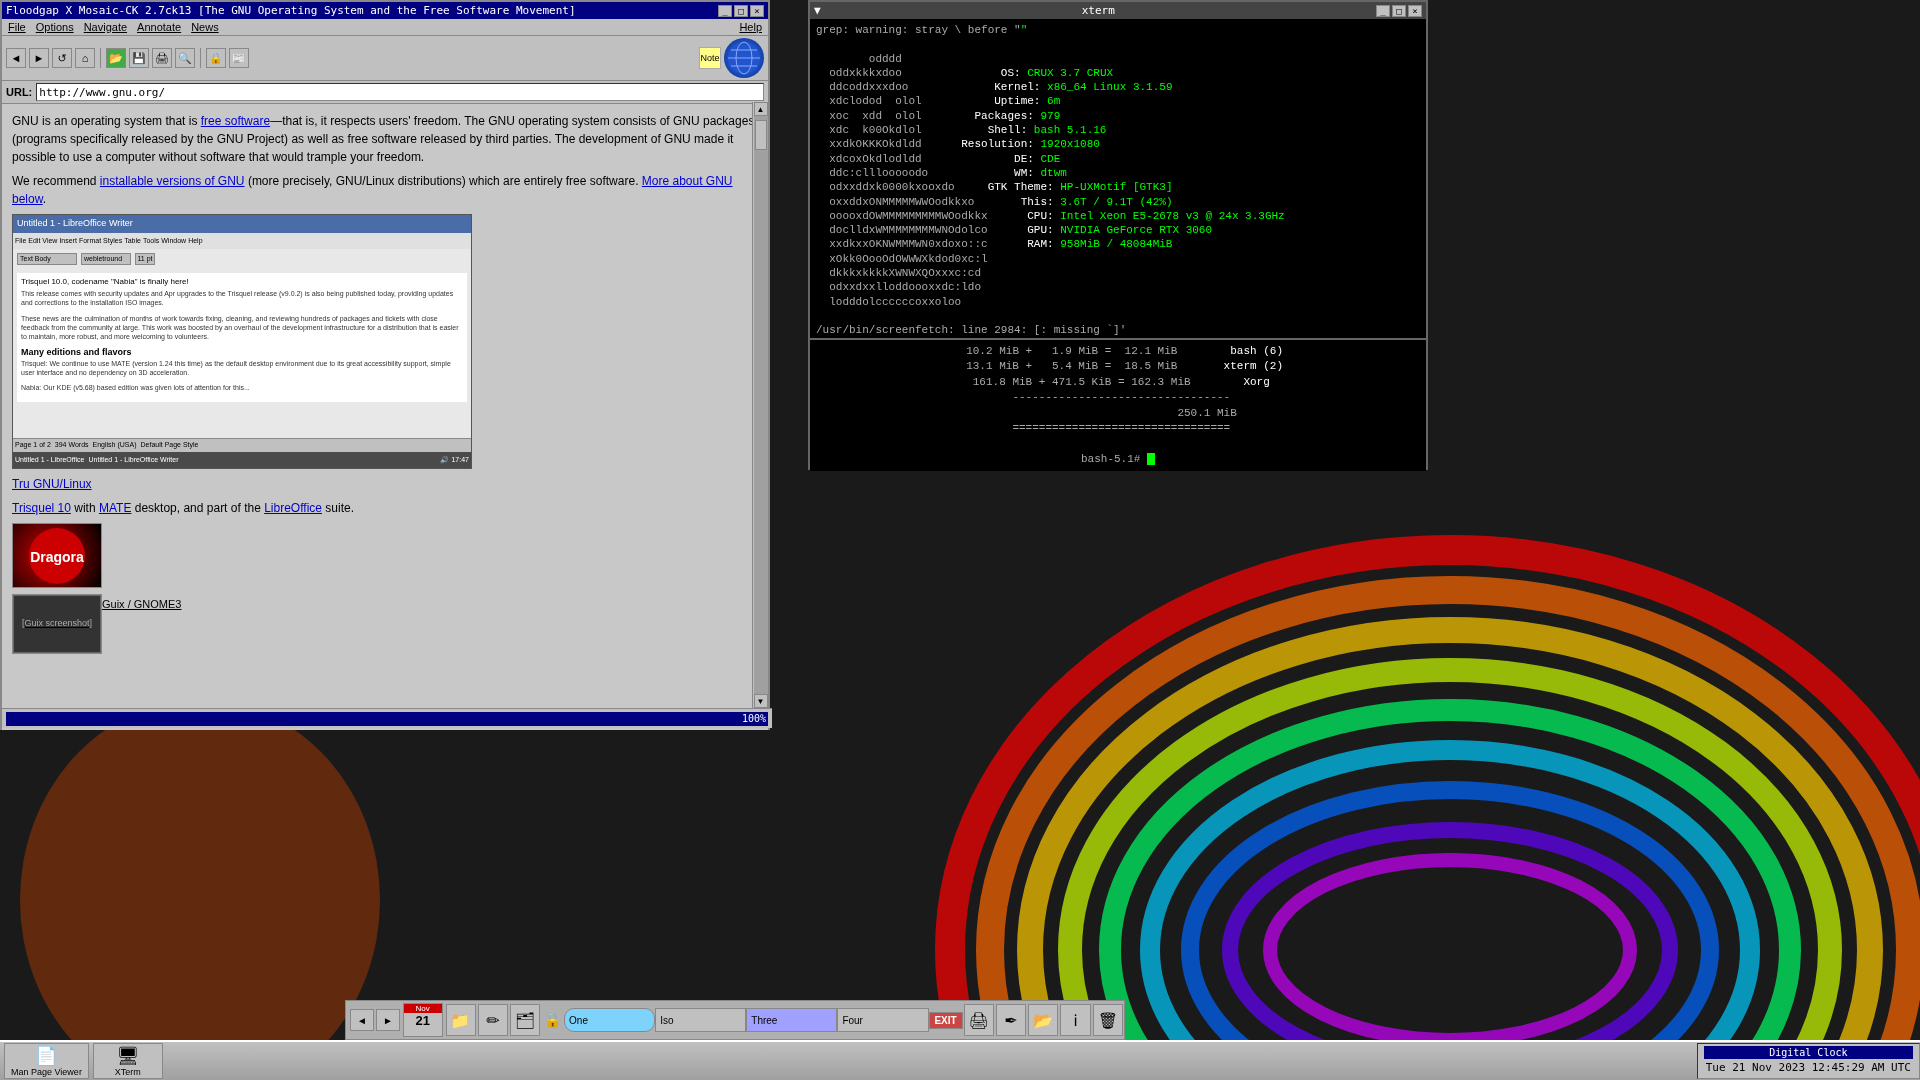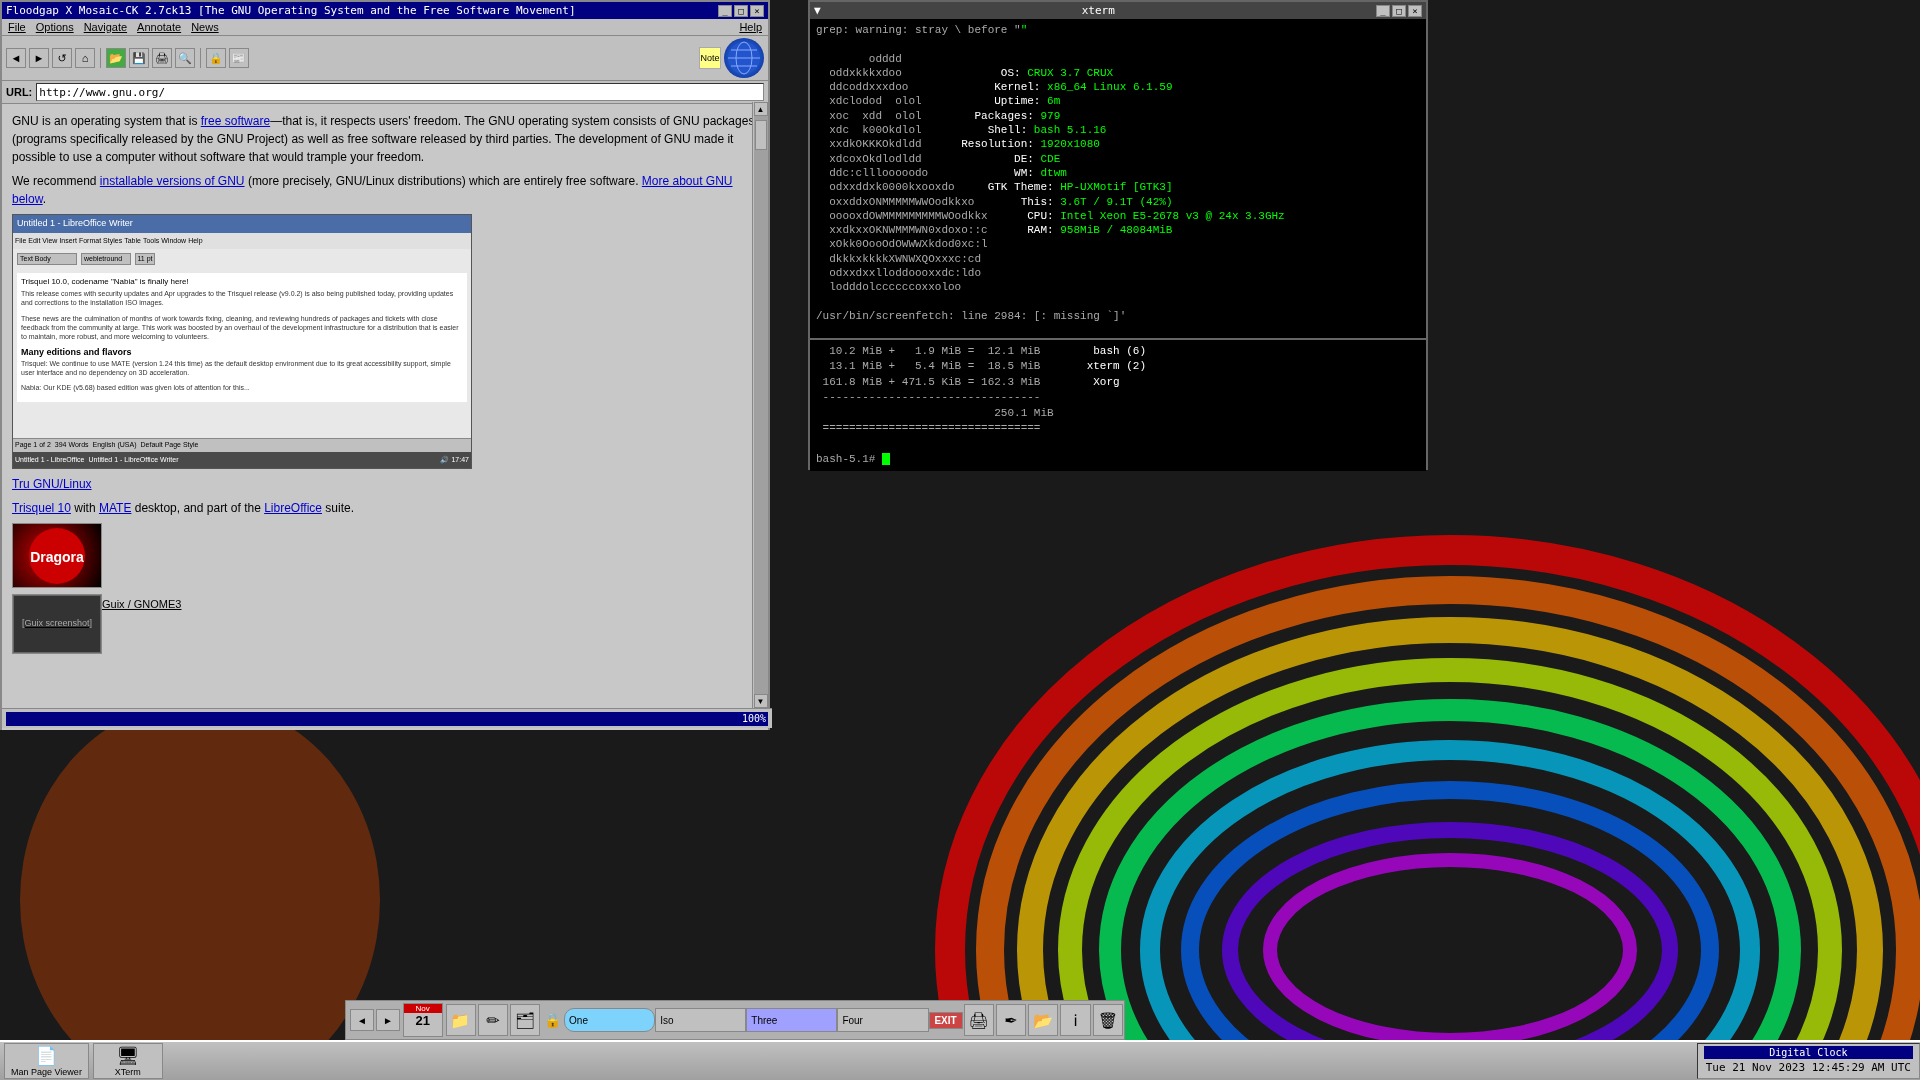--- a/index.html
+++ b/index.html
@@ -242,20 +242,21 @@
     #mem-window {
       position: absolute;
       top: 340px;
       left: 808px;
       width: 620px;
       height: 130px;
       background: #86efac;
       border: 2px solid #666;
       border-top: none;
       z-index: 10;
+      text-align: center;
     }
     .mem-content {
       background: #000;
       color: #aaa;
       font-family: 'Courier New', monospace;
       font-size: 11px;
       padding: 4px 6px;
     }
     .mem-line {
       white-space: pre;
@@ -635,30 +636,31 @@
       <div class="titlebar-btn">_</div>
       <div class="titlebar-btn">□</div>
       <div class="titlebar-btn">×</div>
     </div>
   </div>
   <div class="xterm-content">
     <div class="xterm-line">grep: warning: stray \ before "<span style="color:#00ff00;">"</span></div>
     <div class="xterm-line">&nbsp;</div>
     <div class="xterm-line" style="color:#aaa;">        odddd</div>
     <div class="xterm-line" style="color:#aaa;">  oddxkkkxdoo               <span class="white">OS:</span> <span class="green">CRUX 3.7 CRUX</span></div>
-    <div class="xterm-line" style="color:#aaa;">  ddcoddxxxdoo             <span class="white">Kernel:</span> <span class="green">x86_64 Linux 6.1.59</span></div>
+    <div class="xterm-line" style="color:#aaa;">  ddcoddxxxdoo             <span class="white">Kernel:</span> <span class="green">x86_64 Linux 3.1.59</span></div>
     <div class="xterm-line" style="color:#aaa;">  xdclodod  olol           <span class="white">Uptime:</span> <span class="green">6m</span></div>
     <div class="xterm-line" style="color:#aaa;">  xoc  xdd  olol        <span class="white">Packages:</span> <span class="green">979</span></div>
     <div class="xterm-line" style="color:#aaa;">  xdc  k00Okdlol          <span class="white">Shell:</span> <span class="green">bash 5.1.16</span></div>
     <div class="xterm-line" style="color:#aaa;">  xxdkOKKKOkdldd      <span class="white">Resolution:</span> <span class="green">1920x1080</span></div>
     <div class="xterm-line" style="color:#aaa;">  xdcoxOkdlodldd              <span class="white">DE:</span> <span class="green">CDE</span></div>
     <div class="xterm-line" style="color:#aaa;">  ddc:clllooooodo             <span class="white">WM:</span> <span class="green">dtwm</span></div>
     <div class="xterm-line" style="color:#aaa;">  odxxddxk0000kxooxdo     <span class="white">GTK Theme:</span> <span class="green">HP-UXMotif [GTK3]</span></div>
     <div class="xterm-line" style="color:#aaa;">  oxxddxONMMMMMWWOodkkxo       <span class="white">This:</span> <span class="green">3.6T / 9.1T (42%)</span></div>
     <div class="xterm-line" style="color:#aaa;">  ooooxdOWMMMMMMMMMWOodkkx      <span class="white">CPU:</span> <span class="green">Intel Xeon E5-2678 v3 @ 24x 3.3GHz</span></div>
+    <div class="xterm-line" style="color:#aaa;">  doclldxWMMMMMMMMWNOdolco      <span class="white">GPU:</span> <span class="green">NVIDIA GeForce RTX 3060</span></div>
     <div class="xterm-line" style="color:#aaa;">  xxdkxxOKNWMMMWN0xdoxo::c      <span class="white">RAM:</span> <span class="green">958MiB / 48084MiB</span></div>
     <div class="xterm-line" style="color:#aaa;">  xOkk0OooOdOWWWXkdod0xc:l</div>
     <div class="xterm-line" style="color:#aaa;">  dkkkxkkkkXWNWXQOxxxc:cd</div>
     <div class="xterm-line" style="color:#aaa;">  odxxdxxlloddoooxxdc:ldo</div>
     <div class="xterm-line" style="color:#aaa;">  lodddolccccccoxxoloo</div>
     <div class="xterm-line">&nbsp;</div>
     <div class="xterm-line" style="color:#aaa;">/usr/bin/screenfetch: line 2984: [: missing `]'</div>
 
   </div>
 </div>

